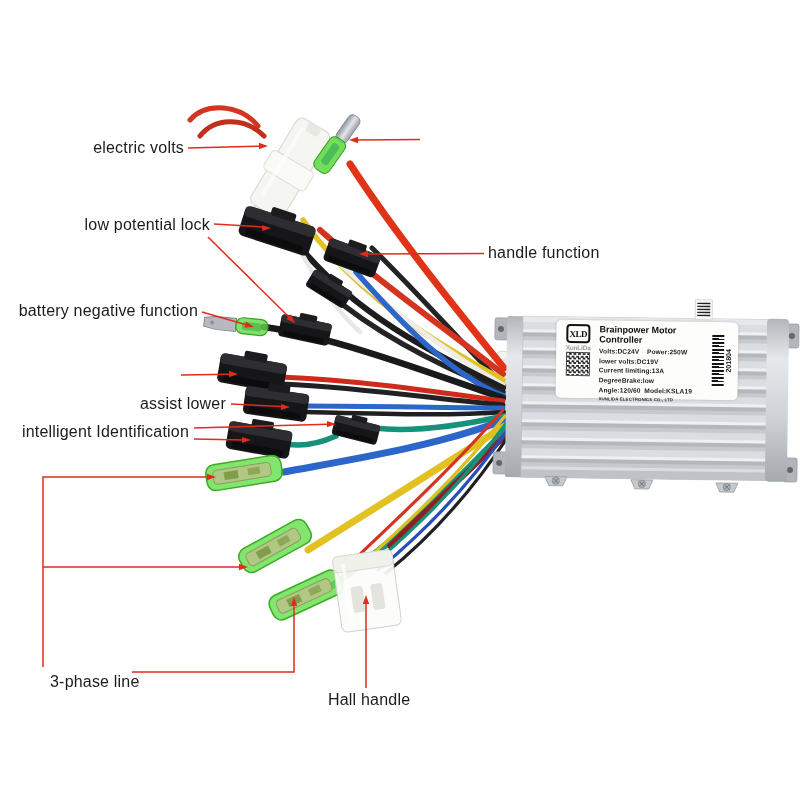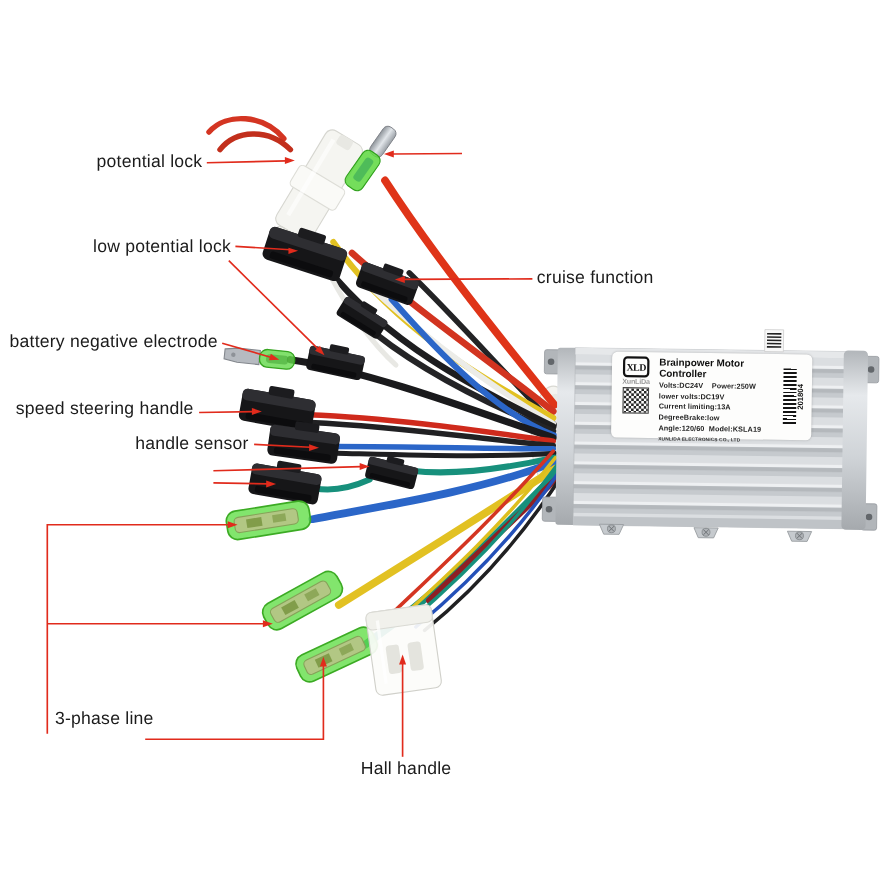--- a/index.html
+++ b/index.html
@@ -204,27 +204,27 @@
     <polygon points="290,407 281,403.9 281,410.1"></polygon>
     <polygon points="336,424 327,421 327,427.3"></polygon>
     <polygon points="251,440 242,436.9 242,443.1"></polygon>
     <polygon points="216,477 207,473.8 207,480.2"></polygon>
     <polygon points="248,567 239,563.8 239,570.2"></polygon>
     <polygon points="294,597 290.8,606 297.2,606"></polygon>
     <polygon points="366,595 362.8,604 369.2,604"></polygon>
   </g>
 </svg>
 
-<div class="ann right-al" style="left:184px;top:139px">potential lock</div>
+<div class="ann right-al" style="left:184px;top:139px">electric volts</div>
 <div class="ann right-al" style="left:210px;top:216px">low potential lock</div>
-<div class="ann" style="left:488px;top:244px">cruise function</div>
-<div class="ann right-al" style="left:198px;top:302px">battery negative electrode</div>
-<div class="ann right-al" style="left:176px;top:363px">speed steering handle</div>
-<div class="ann right-al" style="left:226px;top:395px">handle sensor</div>
-<div class="ann" style="left:50px;top:645px">3-phase line</div>
+<div class="ann" style="left:488px;top:244px">handle function</div>
+<div class="ann right-al" style="left:198px;top:302px">battery negative function</div>
+<div class="ann right-al" style="left:226px;top:395px">assist lower</div>
+<div class="ann right-al" style="left:189px;top:423px">intelligent Identification</div>
+<div class="ann" style="left:50px;top:673px">3-phase line</div>
 <div class="ann" style="left:328px;top:691px">Hall handle</div>
 
 <div class="ctrl-label">
   <div class="cl-left">
     <div class="cl-logo">XLD</div>
     <div class="cl-brandsub">XunLiDa</div>
     <div class="cl-qr"></div>
   </div>
   <div class="cl-mid">
     <div class="cl-title">Brainpower Motor Controller</div>

